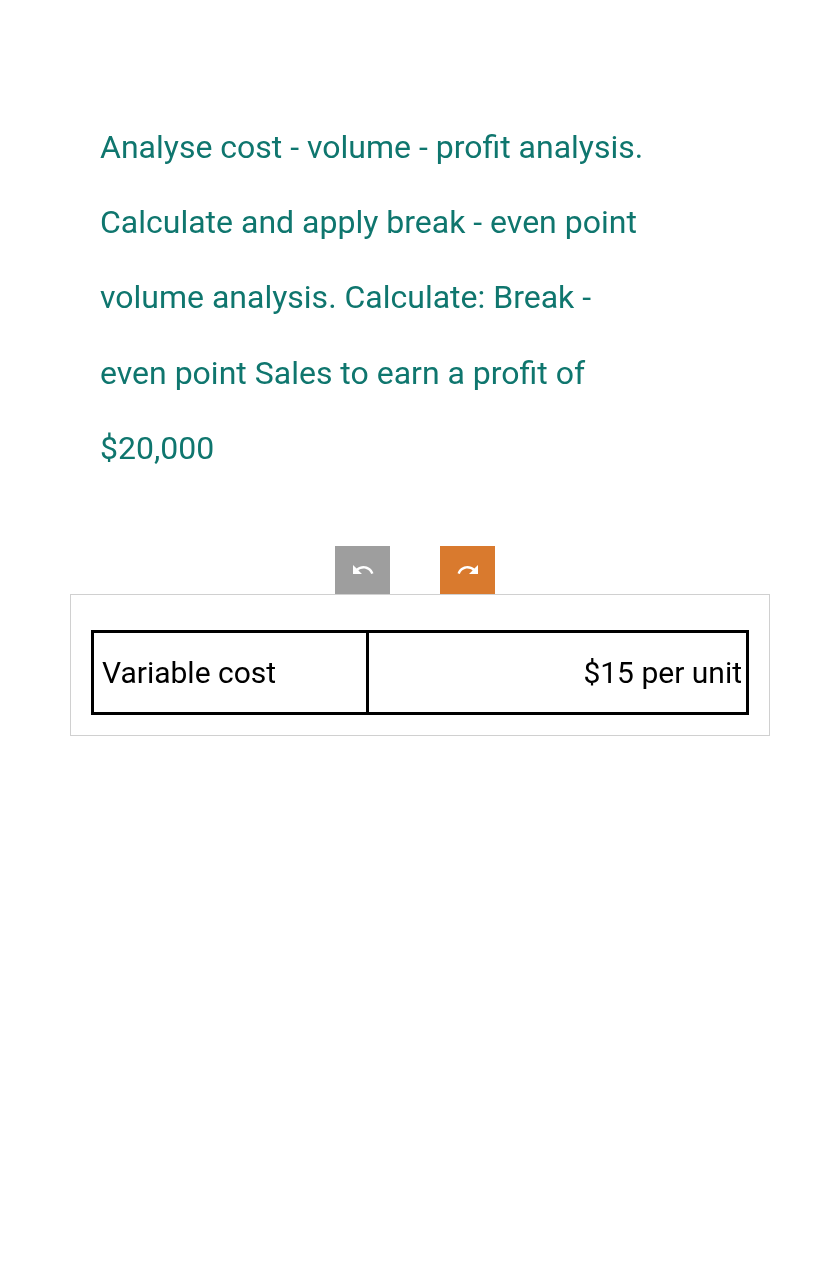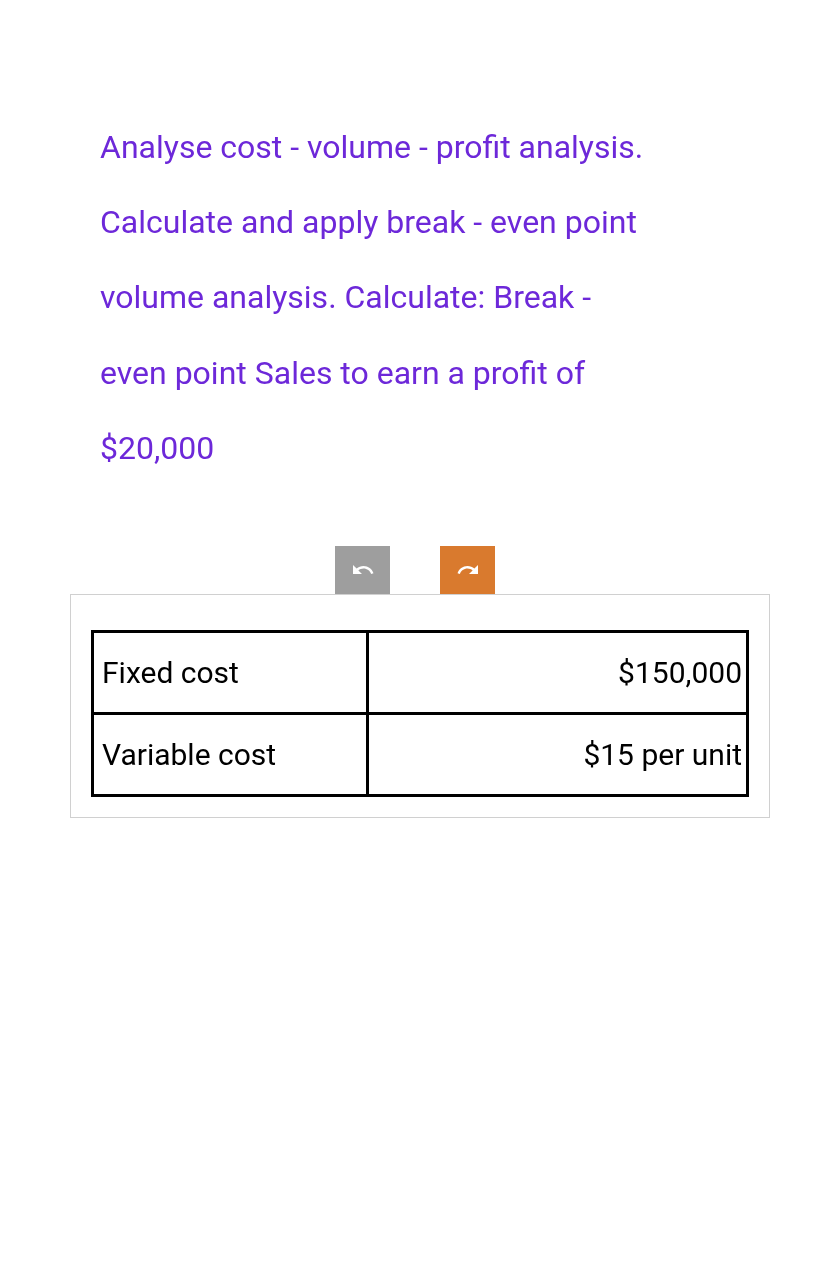--- a/index.html
+++ b/index.html
@@ -14,21 +14,21 @@
       background: #fff;
       color: #000;
       position: relative;
     }
     .content {
       padding: 110px 100px 0 100px;
     }
     .question-text {
       font-size: 32px;
       line-height: 2.35;
-      color: #6d28d9;
+      color: #0f766e;
       font-weight: 400;
       max-width: 560px;
     }
     .button-row {
       display: flex;
       gap: 50px;
       margin-top: 60px;
       margin-left: 235px;
     }
     .btn {
@@ -100,24 +100,20 @@
         <svg viewBox="0 0 24 24">
           <path d="M18.4 10.6C16.55 9 14.15 8 11.5 8c-4.65 0-8.58 3.03-9.96 7.22L3.9 16c1.05-3.19 4.06-5.5 7.6-5.5 1.96 0 3.73.72 5.12 1.88L13 16h9V7l-3.6 3.6z"></path>
         </svg>
       </button>
     </div>
 
     <div class="table-wrapper">
       <table class="data-table">
         <tbody>
           <tr>
-            <td class="label">Fixed cost</td>
-            <td class="value">$150,000</td>
-          </tr>
-          <tr>
             <td class="label">Variable cost</td>
             <td class="value">$15 per unit</td>
           </tr>
         </tbody>
       </table>
     </div>
   </div>
 </div>
 
 </body></html>

